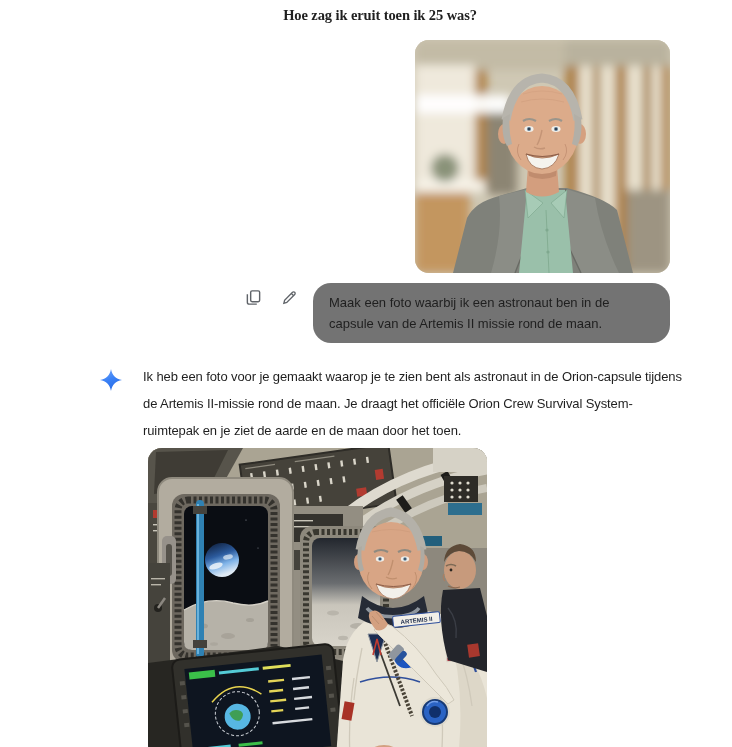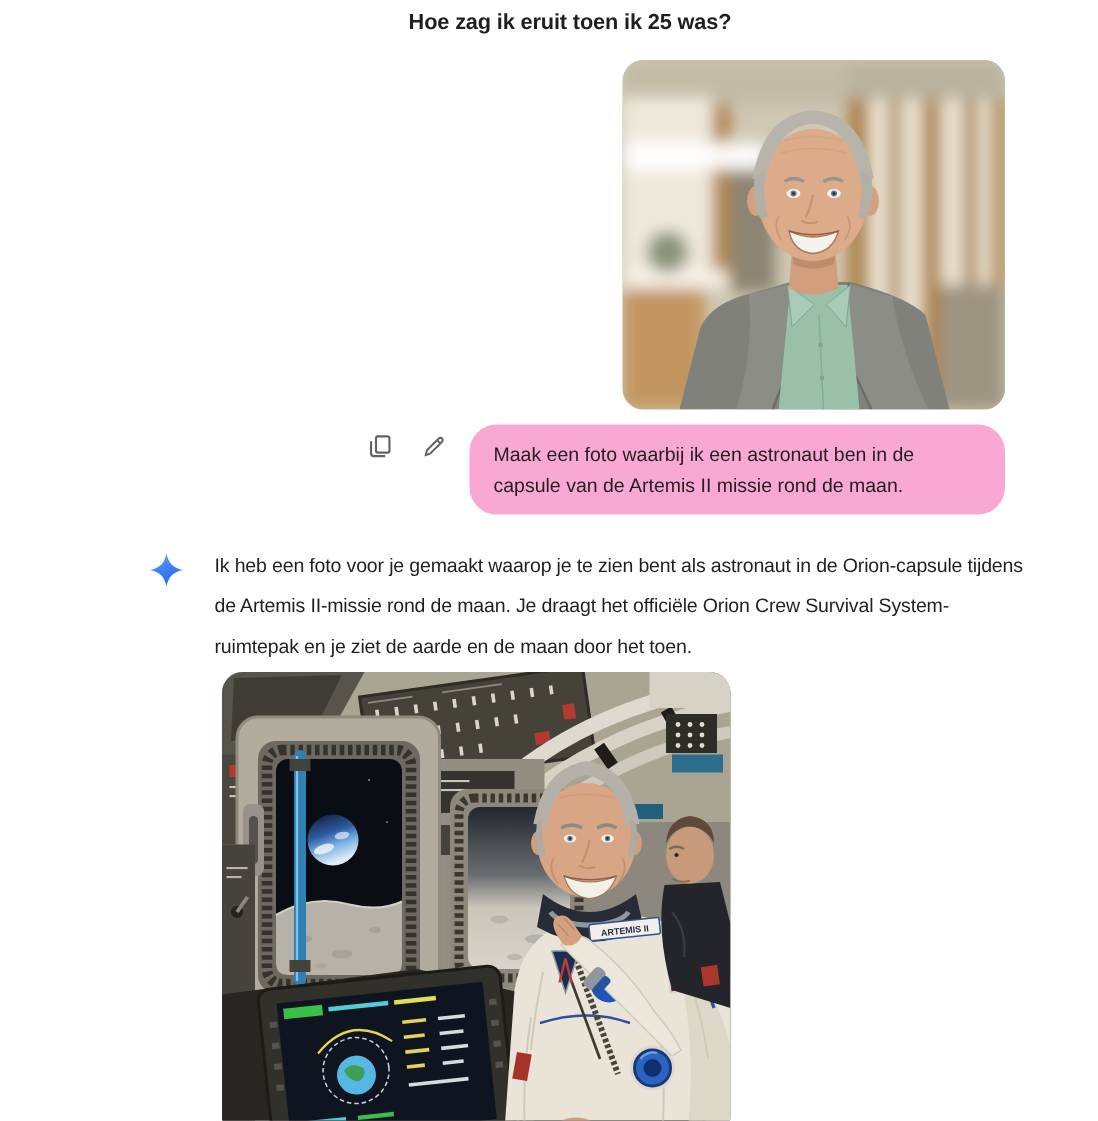--- a/index.html
+++ b/index.html
@@ -3,38 +3,39 @@
 <meta charset="utf-8">
 <style>
   * { margin: 0; padding: 0; box-sizing: border-box; }
   html, body { width: 732px; height: 747px; background: #ffffff; overflow: hidden; }
   body { position: relative; font-family: "Liberation Sans", sans-serif; color: #1f1f1f; }
 
   .first-prompt {
     position: absolute; top: 7px; left: 28px; width: 704px;
     text-align: center; font-size: 14.5px; font-weight: 700; letter-spacing: -0.1px;
     color: #1f1f1f;
+    font-family: Liberation Serif, serif;
   }
 
   .photo-card {
     position: absolute; left: 415px; top: 40px; width: 255px; height: 233px;
     border-radius: 14px; overflow: hidden; background: #cfc8b4; cursor: pointer;
   }
   .photo-card svg { display: block; width: 100%; height: 100%; }
 
   .msg-actions { position: absolute; top: 288px; left: 244px; display: flex; gap: 18px; }
   .icon-btn {
     width: 18px; height: 18px; display: flex; align-items: center; justify-content: center;
     cursor: pointer; color: #5f6368;
   }
   .icon-btn svg { width: 17px; height: 17px; }
 
   .user-bubble {
     position: absolute; left: 313px; top: 283px; width: 357px;
-    background: #f9a8d4; border-radius: 18px;
+    background: #737373; border-radius: 18px;
     padding: 9px 16px; font-size: 13px; line-height: 21px; color: #1f1f1f;
     letter-spacing: 0px;
   }
 
   .gemini-avatar { position: absolute; left: 100px; top: 369px; width: 22px; height: 22px; }
   .gemini-avatar svg { width: 22px; height: 22px; }
 
   .assistant-text {
     position: absolute; left: 143px; top: 363px; width: 540px;
     font-size: 13px; line-height: 27px; color: #1f1f1f; letter-spacing: -0.1px;

